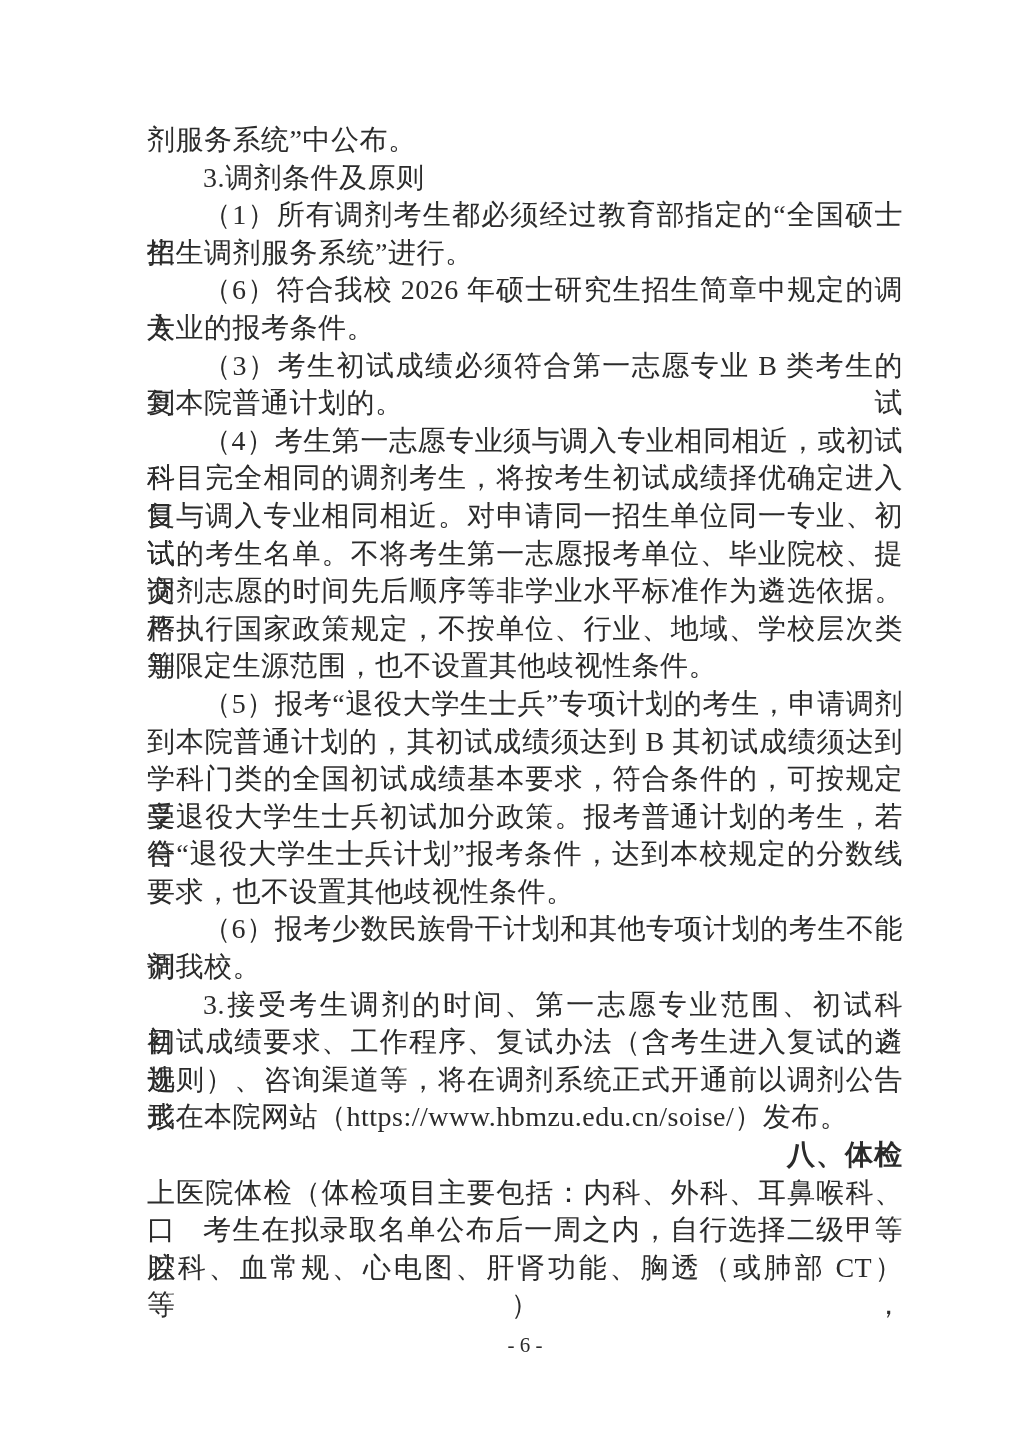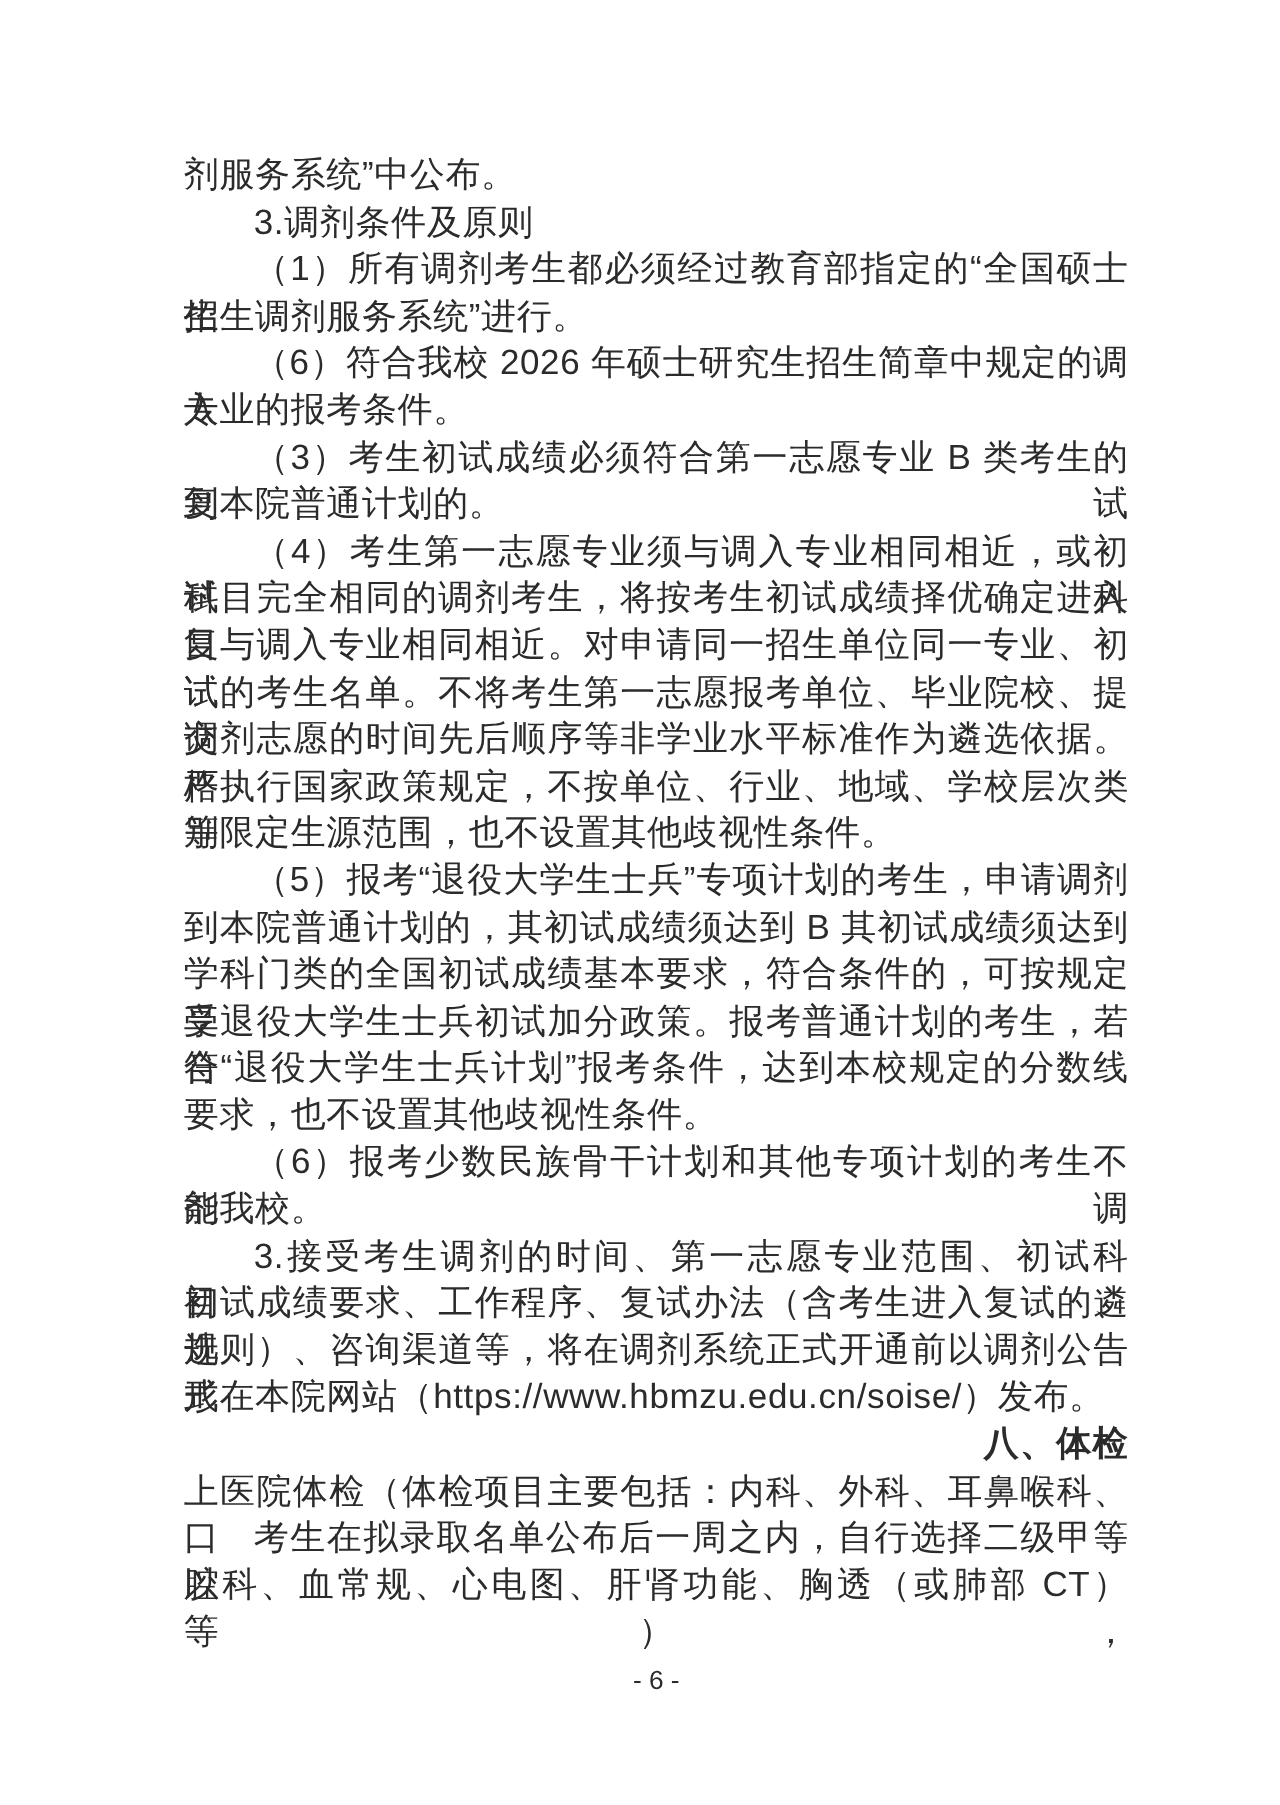--- a/index.html
+++ b/index.html
@@ -6,21 +6,21 @@
     margin: 0;
     padding: 0;
     background: #ffffff;
   }
   .page {
     position: relative;
     width: 996px;
     height: 1444px;
     background: #ffffff;
     overflow: hidden;
-    font-family: Liberation Sans, sans-serif;
+    font-family: Liberation Serif, serif;
     color: #2b2b2b;
   }
   .doc-body {
     position: absolute;
     left: 147px;
     top: 121px;
     width: 756px;
   }
   .line {
     font-size: 28px;

